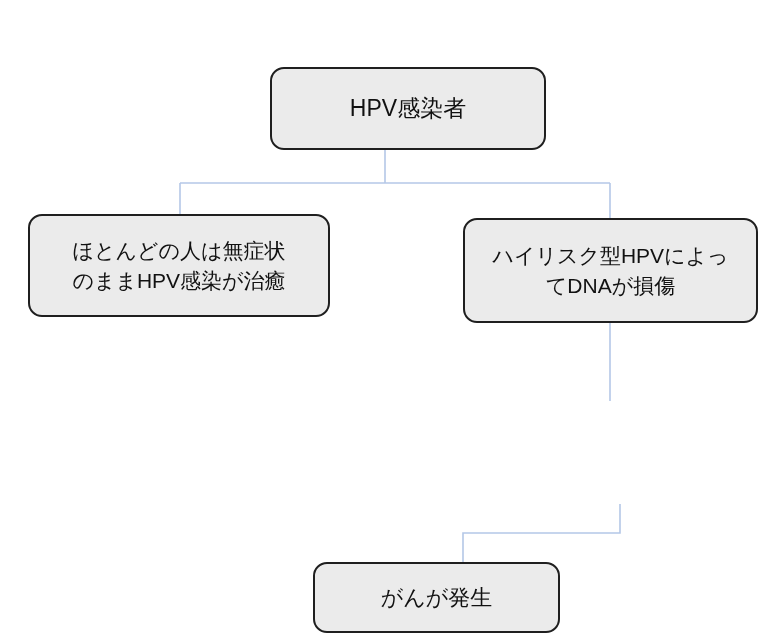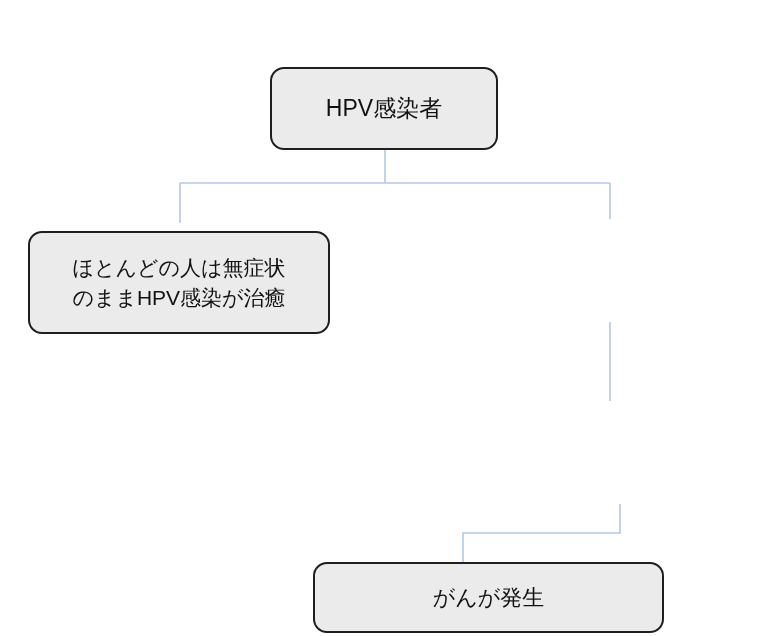--- a/index.html
+++ b/index.html
@@ -54,26 +54,26 @@
     z-index: 2;
   }
   .node .label {
     white-space: pre-line;
     font-size: 21px;
     font-weight: 500;
     line-height: 1.42;
     color: var(--text, #111111);
     padding: 2px 6px;
   }
-  .node-hpv-infected      { left: 270px; top:  67px; width: 228px; height:  83px; }
+  .node-hpv-infected      { left: 270px; top:  67px; width: 276px; height:  83px; }
   .node-hpv-infected .label { font-size: 23px; }
-  .node-asymptomatic      { left:  28px; top: 231px; width: 302px; height: 103px; }
+  .node-asymptomatic      { left:  28px; top: 214px; width: 302px; height: 103px; }
   .node-dna-damage        { left: 463px; top: 218px; width: 295px; height: 105px; }
   .node-cell-division     { left: 472px; top: 400px; width: 290px; height: 105px; }
-  .node-cancer            { left: 313px; top: 562px; width: 351px; height:  71px; }
+  .node-cancer            { left: 313px; top: 562px; width: 247px; height:  71px; }
   .node-cancer .label     { font-size: 22px; }
 </style>
 </head>
 <body>
 
 <div class="canvas">
 
 
   <svg class="edges" viewBox="0 0 768 636" aria-hidden="true">
 
@@ -89,19 +89,23 @@
 
   <div class="node node-hpv-infected">
     <span class="label">HPV感染者</span>
   </div>
 
   <div class="node node-asymptomatic">
     <span class="label">ほとんどの人は無症状
 のままHPV感染が治癒</span>
   </div>
 
+  <div class="node node-dna-damage">
+    <span class="label">ハイリスク型HPVによっ
+てDNAが損傷</span>
+  </div>
 
 
   <div class="node node-cancer">
     <span class="label">がんが発生</span>
   </div>
 
 </div>
 
 </body></html>

